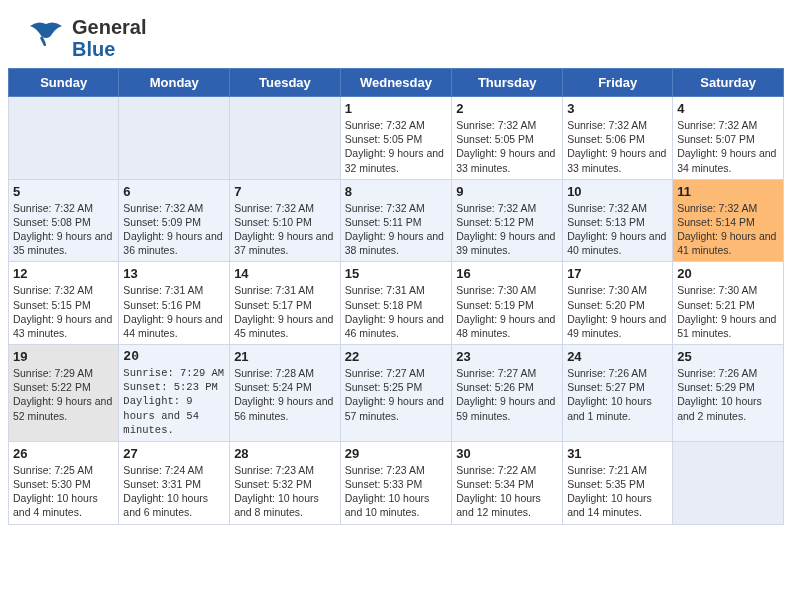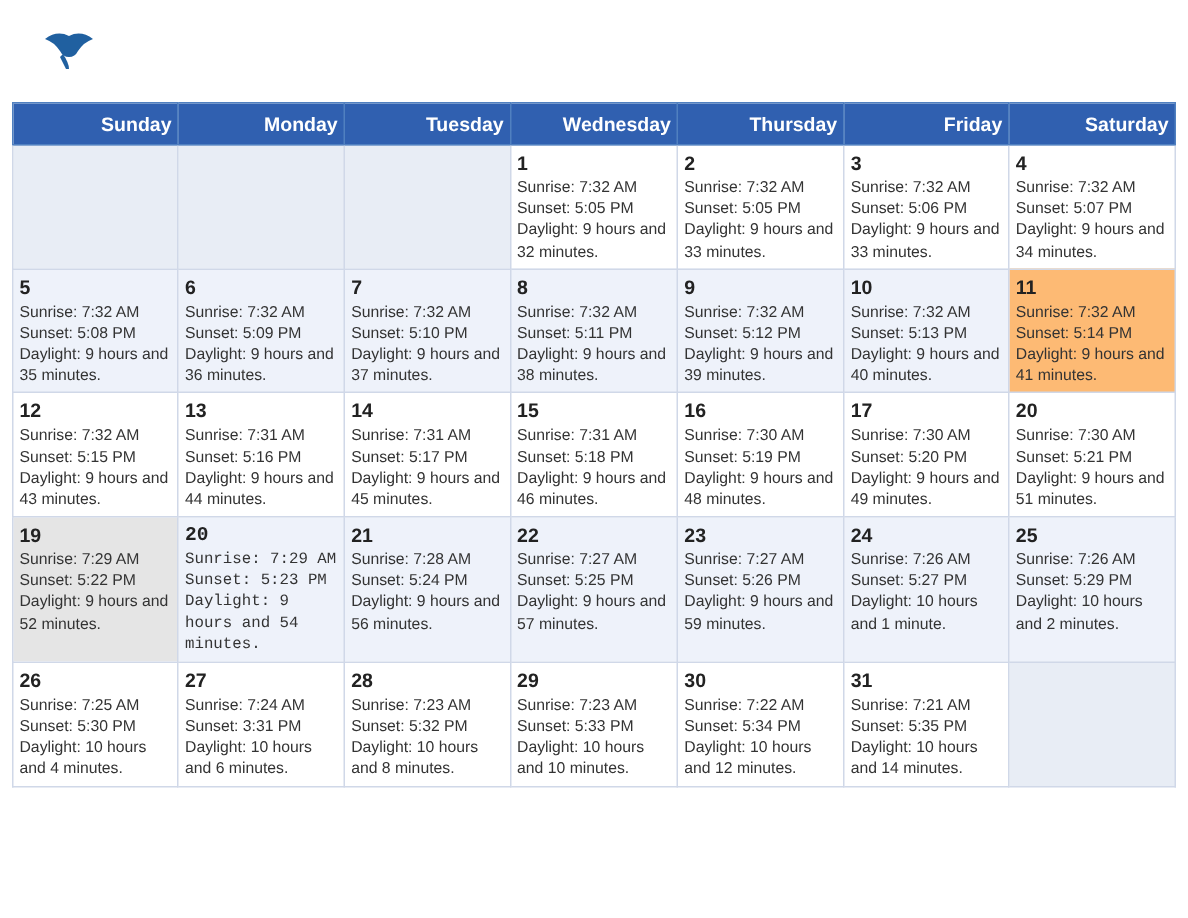--- a/index.html
+++ b/index.html
@@ -33,21 +33,21 @@
       border-collapse: collapse;
       margin: 0;
       padding: 0 8px 8px 8px;
     }
     .calendar th {
       background: #3060b0;
       color: #fff;
       font-size: 13px;
       font-weight: bold;
       padding: 6px 4px;
-      text-align: right;
+      text-align: center;
       border: 1px solid #5080c0;
     }
     .calendar td {
       vertical-align: top;
       border: 1px solid #d0d8e8;
       width: 113px;
       min-height: 80px;
       padding: 4px;
       background: #fff;
     }
@@ -80,20 +80,26 @@
 
 <div class="header">
   <div class="logo-wrapper">
     <svg width="44" height="44" viewBox="0 0 44 44">
 
       <rect x="2" y="2" width="40" height="40" rx="4" fill="white"></rect>
 
       <path d="M22 8 Q30 4 38 10 Q32 12 28 18 Q26 22 22 22 Q18 22 16 18 Q12 12 6 10 Q14 4 22 8Z" fill="#2060a0"></path>
       <path d="M18 20 Q22 26 22 30 L20 30 Q18 26 16 22Z" fill="#2060a0"></path>
     </svg>
+    <div>
+      <div style="font-size:20px;font-weight:bold;color:#333;line-height:1.1;">
+        <span style="color:#333;">General</span>
+      </div>
+      <div style="font-size:20px;font-weight:bold;color:#2060a0;line-height:1.1;">Blue</div>
+    </div>
   </div>
   <div class="title-block">
     <div class="cal-title"></div>
     <div class="cal-subtitle"></div>
   </div>
 </div>
 
 <div style="padding: 0 8px 8px 8px;">
 <table class="calendar">
   <thead>

